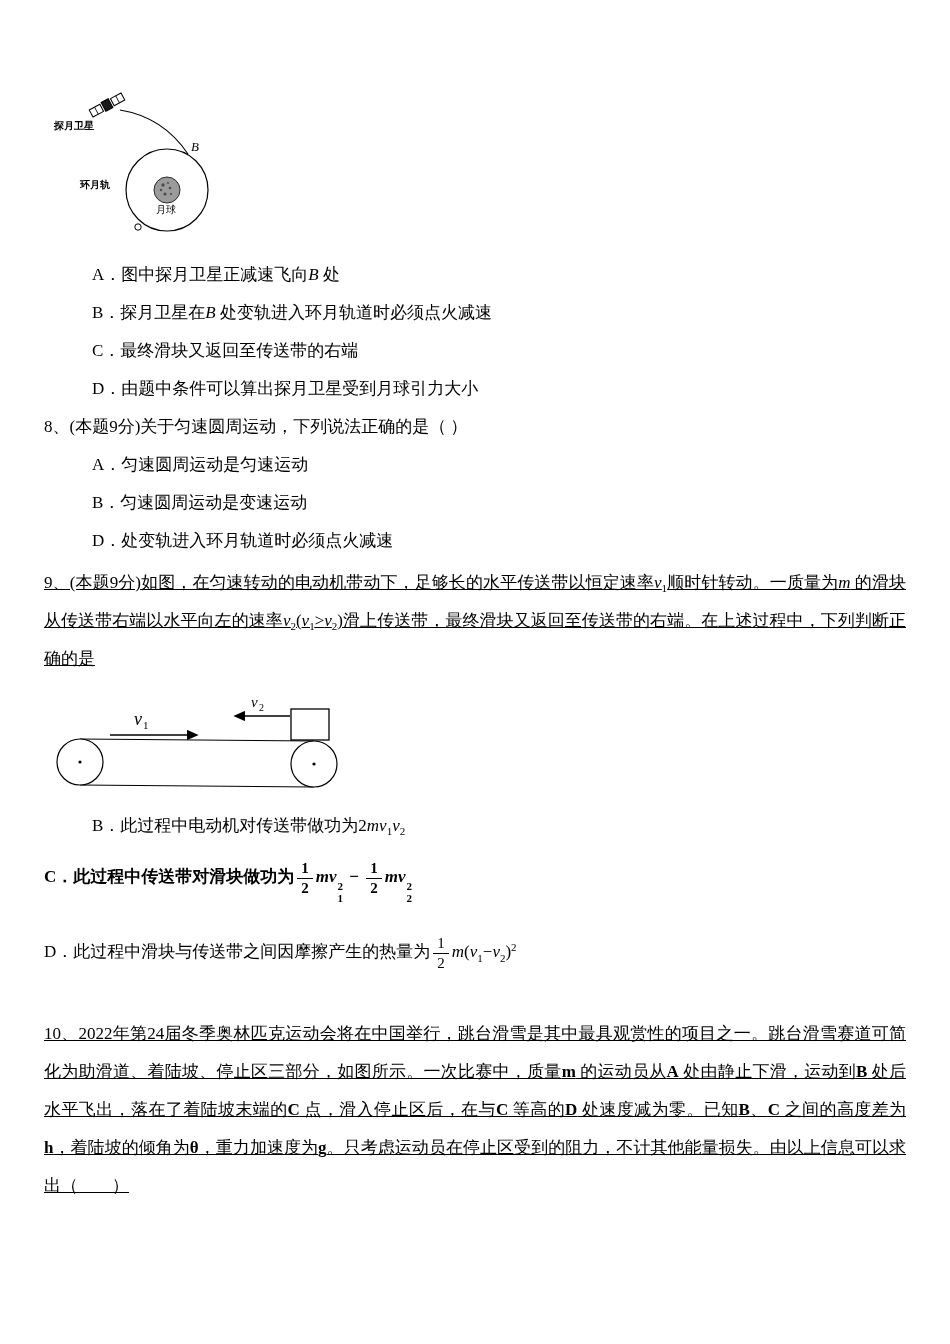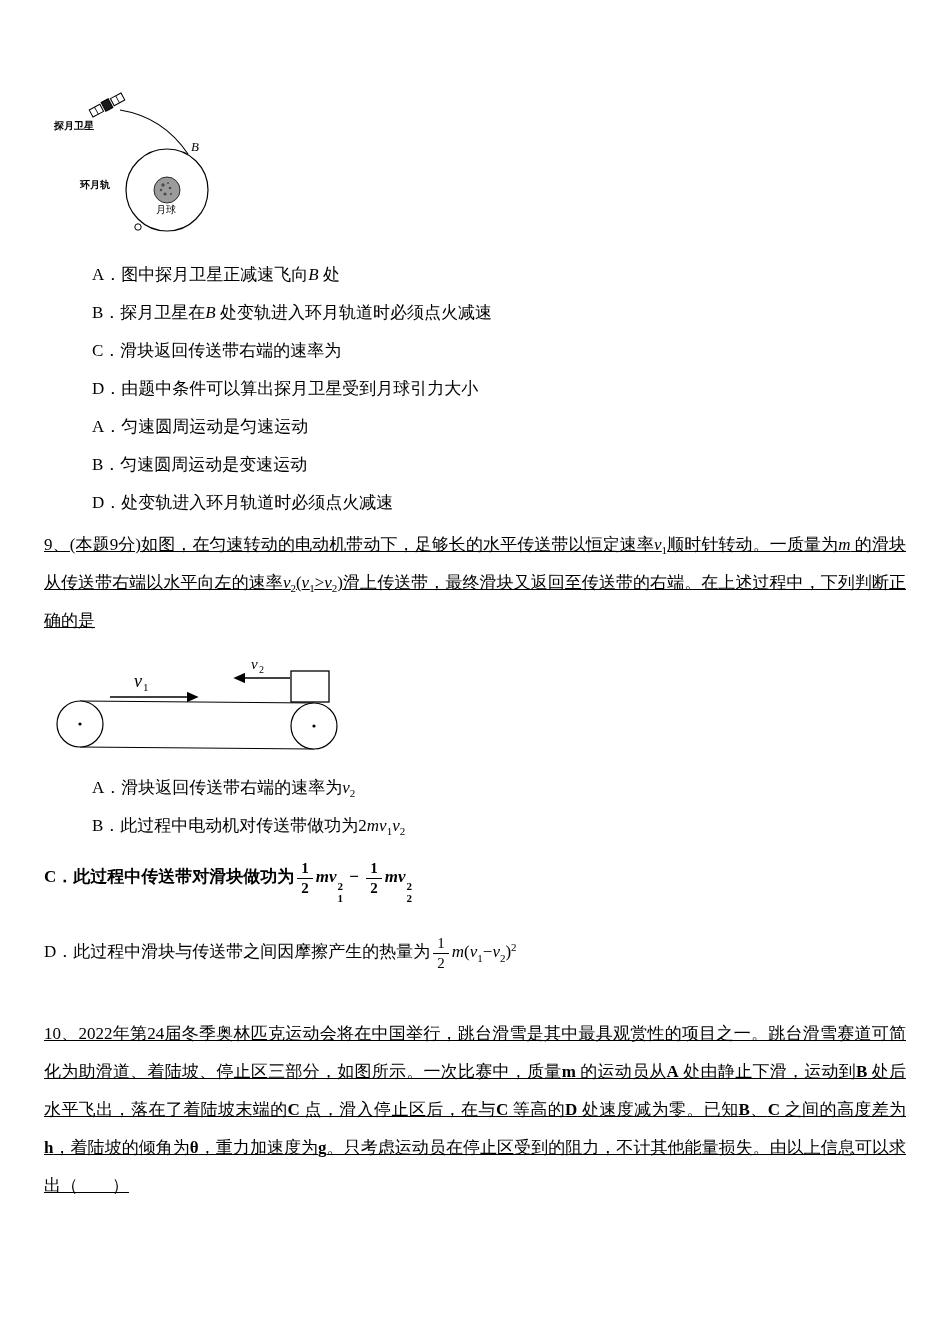--- a/index.html
+++ b/index.html
@@ -69,23 +69,24 @@
       <circle cx="118" cy="99" r="1.0"></circle>
     </g>
     <text class="svgsmall" x="106" y="129">月球</text>
     <text class="svgbold" x="30" y="104">环月轨</text>
 
     <circle cx="88" cy="143" r="3.2" fill="#ffffff" stroke="#000" stroke-width="1"></circle>
   </svg>
 
   <div class="opt">A．图中探月卫星正减速飞向<i>B</i> 处</div>
   <div class="opt">B．探月卫星在<i>B</i> 处变轨进入环月轨道时必须点火减速</div>
-  <div class="opt">C．滑块返回传送带右端的速率为</div>
+  <div class="opt">C．最终滑块又返回至传送带的右端</div>
   <div class="opt">D．由题中条件可以算出探月卫星受到月球引力大小</div>
 
+  <div class="line">8、(本题9分)关于匀速圆周运动，下列说法正确的是（ ）</div>
   <div class="opt">A．匀速圆周运动是匀速运动</div>
   <div class="opt">B．匀速圆周运动是变速运动</div>
   <div class="opt">D．处变轨进入环月轨道时必须点火减速</div>
 
   <div class="para" style="margin-top:4px;">9、(本题9分)如图，在匀速转动的电动机带动下，足够长的水平传送带以恒定速率<i>v</i><sub>1</sub>顺时针转动。一质量为<i>m</i> 的滑块从传送带右端以水平向左的速率<i>v</i><sub>2</sub>(<i>v</i><sub>1</sub>&gt;<i>v</i><sub>2</sub>)滑上传送带，最终滑块又返回至传送带的右端。在上述过程中，下列判断正确的是</div>
 
   <svg class="figwrap" width="300" height="105" viewBox="0 0 300 105" style="margin:16px 0 8px 4px;">
     <defs>
       <marker id="ah" markerWidth="9" markerHeight="8" refX="7" refY="4" orient="auto">
         <path d="M0,0 L9,4 L0,8 Z" fill="#000"></path>
@@ -104,21 +105,20 @@
 
     <line x1="62" y1="41" x2="148" y2="41" stroke="#000" stroke-width="1.3" marker-end="url(#ah)"></line>
     <text class="vlab" x="86" y="31">v</text>
     <text class="vsub" x="95" y="35">1</text>
 
     <line x1="242" y1="22" x2="188" y2="22" stroke="#000" stroke-width="1.3" marker-end="url(#ah)"></line>
     <text class="vlab2" x="203" y="13">v</text>
     <text class="vsub2" x="211" y="17">2</text>
   </svg>
 
-  <div class="opt">A．滑块返回传送带右端的速率为<i>v</i><sub>2</sub></div>
   <div class="opt">B．此过程中电动机对传送带做功为2<i>mv</i><sub>1</sub><i>v</i><sub>2</sub></div>
   <div class="opt optC">C．此过程中传送带对滑块做功为<span class="frac">
         <span class="fn">1</span>
         <span class="fd">2</span>
       </span><i>mv</i><span class="ss">
         <span>2</span>
         <span>1</span>
       </span> − <span class="frac">
         <span class="fn">1</span>
         <span class="fd">2</span>

